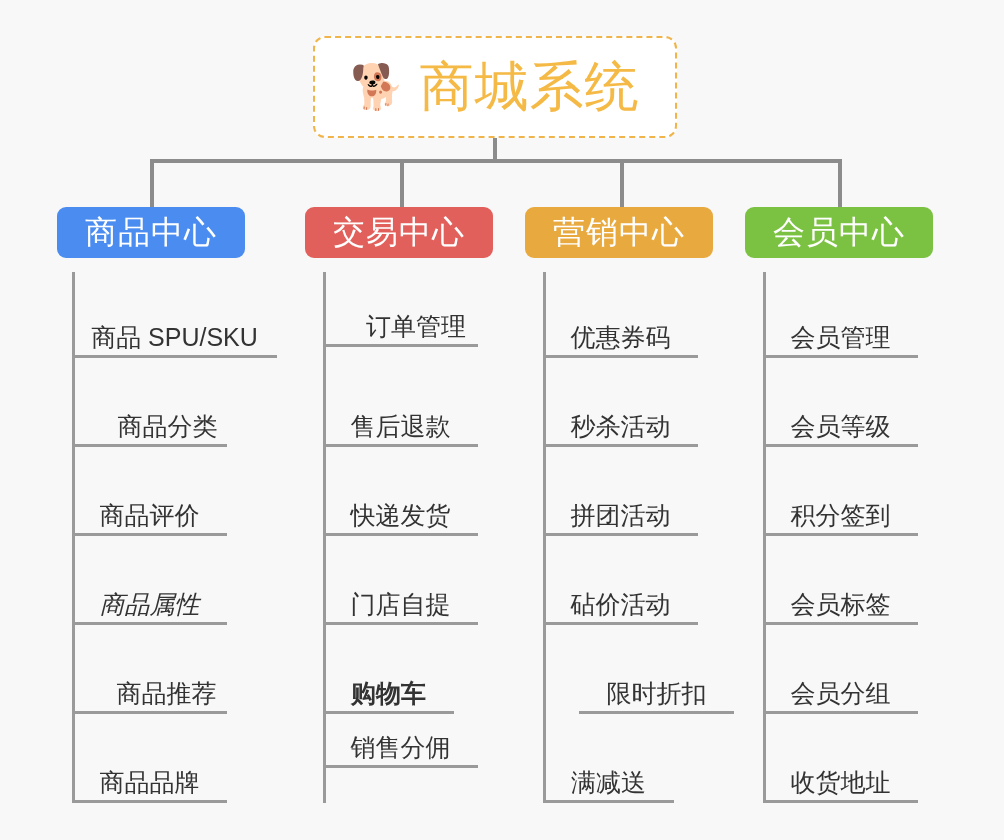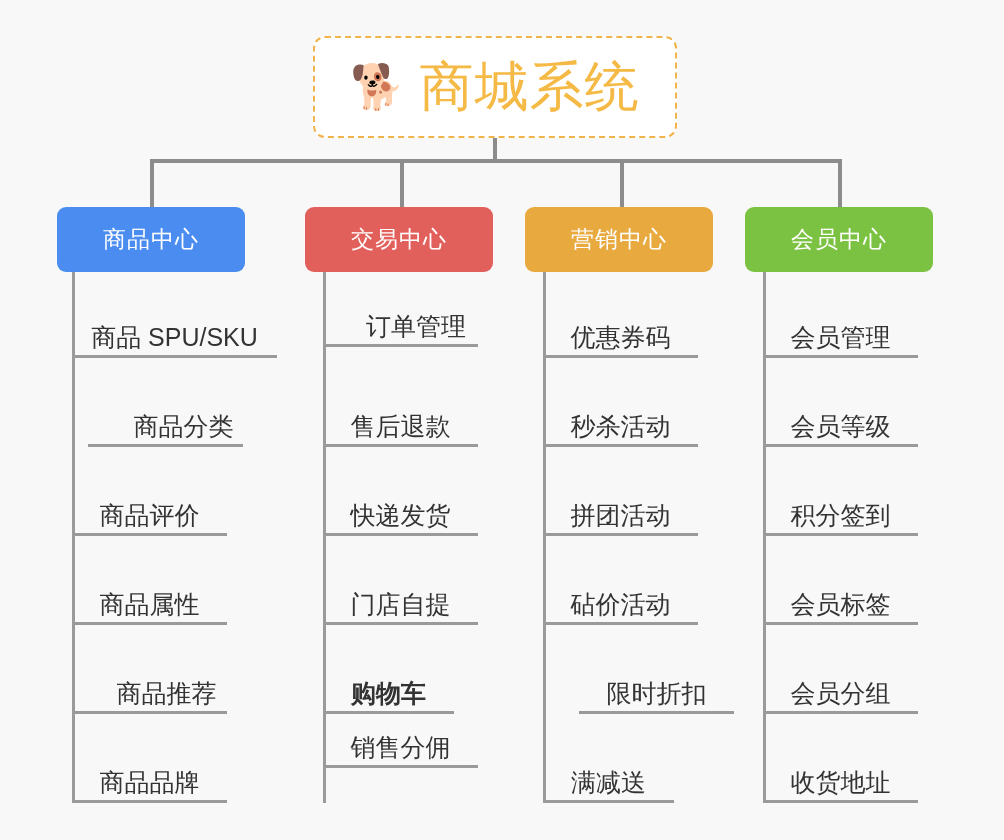--- a/index.html
+++ b/index.html
@@ -72,28 +72,28 @@
   }
 
   
   .column {
     position: absolute;
     top: 207px;
   }
   .cat-header {
     position: absolute;
     top: 0;
-    height: 65px;
+    height: 51px;
     box-sizing: border-box;
     border-radius: 9px;
     display: flex;
     align-items: center;
     justify-content: center;
     color: #ffffff;
-    font-size: 23px;
+    font-size: 32px;
     letter-spacing: 1px;
     white-space: nowrap;
   }
 
   
   .spine {
     position: absolute;
     width: 3px;
     background: #9a9a9a;
   }
@@ -135,27 +135,27 @@
 
   <div id="columns">
       <div class="column" style="left: 0px; top: 0px;">
         <div class="cat-header" style="left: 57px; top: 207px; width: 188px; background: rgb(74, 140, 240); position: absolute;">
           <span>商品中心</span>
         </div>
         <div class="spine" style="left: 72px; top: 272px; height: 531px;"></div>
         <div class="leaf" style="position: absolute; left: 72px; width: 205px; height: 46px; top: 312px;">
           <span class="leaf-label">商品 SPU/SKU</span>
         </div>
-        <div class="leaf" style="position: absolute; left: 88px; width: 155px; height: 46px; top: 401px; padding-left: 36px;">
+        <div class="leaf" style="position: absolute; left: 72px; width: 155px; height: 46px; top: 401px; padding-left: 36px;">
           <span class="leaf-label">商品分类</span>
         </div>
         <div class="leaf" style="position: absolute; left: 72px; width: 155px; height: 46px; top: 490px;">
           <span class="leaf-label">商品评价</span>
         </div>
-        <div class="leaf" style="position: absolute; left: 72px; width: 155px; height: 46px; top: 579px;">
+        <div class="leaf" style="position: absolute; left: 72px; width: 155px; height: 46px; top: 579px; font-style: italic;">
           <span class="leaf-label">商品属性</span>
         </div>
         <div class="leaf" style="position: absolute; left: 72px; width: 155px; height: 46px; top: 668px; padding-left: 34px;">
           <span class="leaf-label">商品推荐</span>
         </div>
         <div class="leaf" style="position: absolute; left: 72px; width: 155px; height: 46px; top: 757px;">
           <span class="leaf-label">商品品牌</span>
         </div>
       </div>
       <div class="column" style="left: 0px; top: 0px;">

